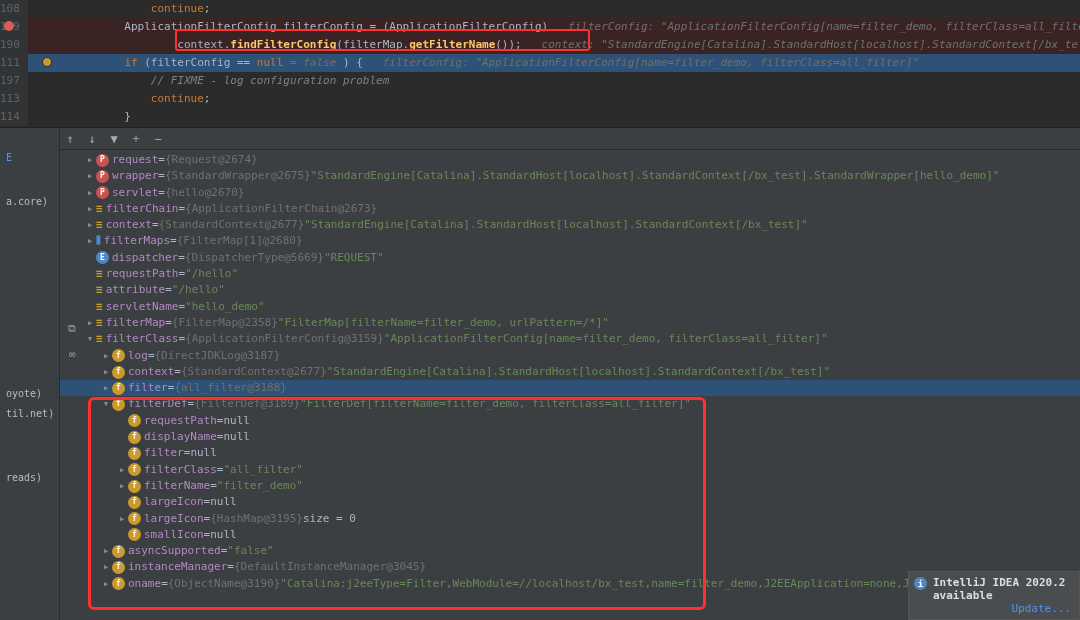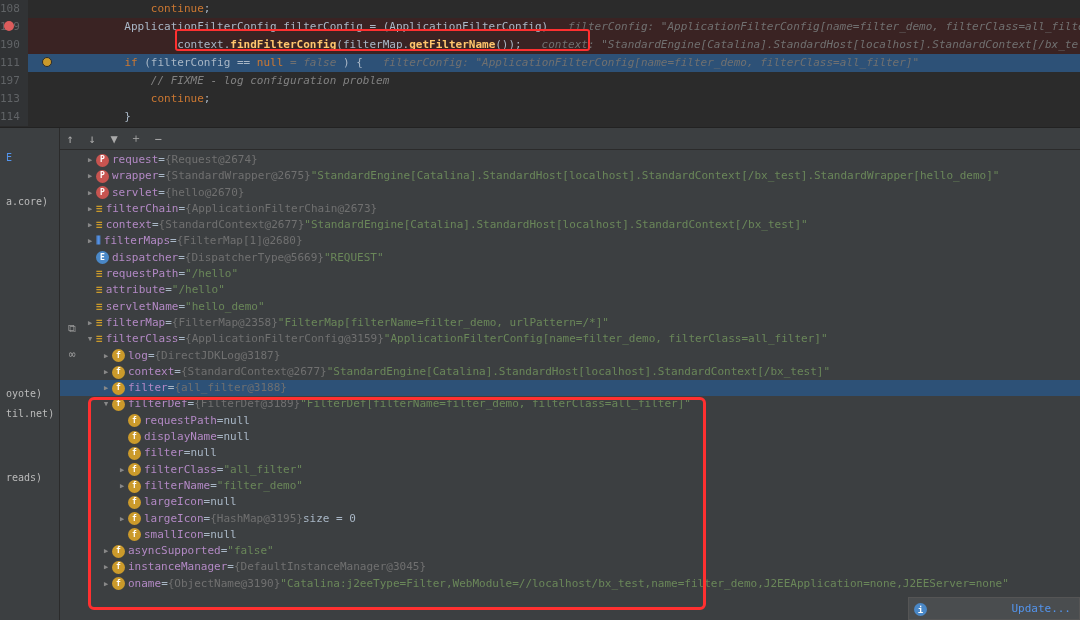--- a/index.html
+++ b/index.html
@@ -458,14 +458,15 @@
   <div class="left-icons">
     <div class="ic">⧉</div>
     <div class="ic">∞</div>
   </div>
 </div>
 
 <div class="red-box2"></div>
 
 <div class="notice">
   <div class="info-ic">i</div>
+  <div class="title">IntelliJ IDEA 2020.2 available</div>
   <div class="link">Update...</div>
 </div>
 
 </body></html>

